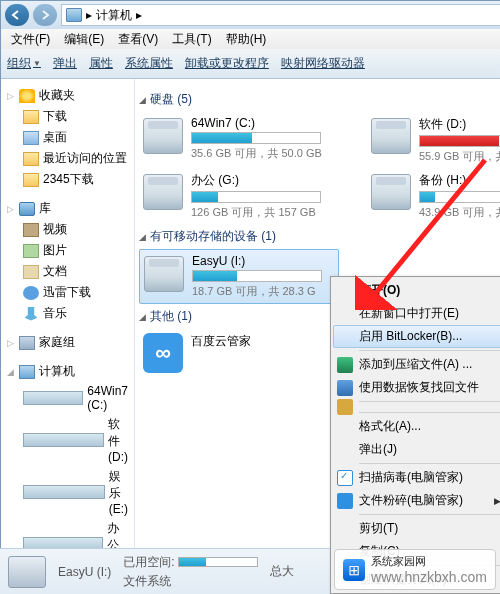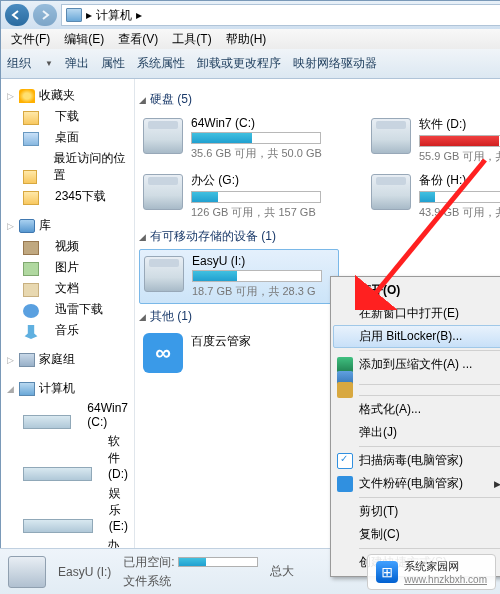--- a/index.html
+++ b/index.html
@@ -6,28 +6,28 @@
 body { width: 500px; height: 594px; background: #fff; overflow: hidden; position: relative; }
 .window { width: 560px; height: 594px; display: flex; flex-direction: column; border: 1px solid #7a99b8; }
 .titlebar { height: 28px; background: linear-gradient(#e8f0f8, #d0e0f0); display: flex; align-items: center; padding: 0 4px; gap: 4px; }
 .nav-btn { width: 24px; height: 22px; background: linear-gradient(#4a8bc0, #2a6ba0); border-radius: 12px; display: flex; align-items: center; justify-content: center; color: #fff; }
 .nav-btn.fwd { opacity: 0.5; }
 .addrbar { flex: 1; height: 22px; background: #fff; border: 1px solid #b0c4d8; display: flex; align-items: center; padding: 0 4px; gap: 4px; }
 .comp-icon { width: 16px; height: 14px; background: linear-gradient(#b8d8f0, #6aa8d8); border: 1px solid #5a88b0; border-radius: 1px; }
 .menubar { height: 20px; background: linear-gradient(#f8f8f8, #ececec); display: flex; align-items: center; padding: 0 4px; gap: 2px; }
 .menubar span { padding: 2px 6px; }
 .toolbar { height: 30px; background: linear-gradient(#f0f4f8, #dce8f2); border-bottom: 1px solid #b0c4d8; display: flex; align-items: center; padding: 0 6px; gap: 12px; color: #1a3a5a; }
-.toolbar .tb { display: flex; align-items: center; gap: 14px; }
+.toolbar .tb { display: flex; align-items: center; gap: 2px; text-decoration: underline; }
 .tri { font-size: 8px; color: #555; }
 .body { flex: 1; display: flex; overflow: hidden; }
 .sidebar { width: 134px; background: #fff; border-right: 1px solid #e0e6ec; padding: 6px 0; overflow: hidden; }
 .side-group { margin-bottom: 8px; }
 .side-head { display: flex; align-items: center; gap: 4px; padding: 2px 6px; }
 .side-head .exp { font-size: 9px; color: #aaa; width: 8px; }
-.side-item { display: flex; align-items: flex-end; gap: 16px; padding: 2px 6px 2px 22px; }
+.side-item { display: flex; align-items: center; gap: 4px; padding: 2px 6px 2px 22px; }
 .ico { width: 16px; height: 14px; display: inline-block; }
 .ico.fav { background: radial-gradient(#ffe070 30%, #ffb000 70%); border-radius: 3px 3px 0 0; }
 .ico.dl { background: linear-gradient(#ffe8a8, #f8c860); border: 1px solid #d8a840; }
 .ico.desk { background: linear-gradient(#c8e0f8, #88b8e0); border: 1px solid #6898c0; }
 .ico.recent { background: linear-gradient(#ffe8a8, #f8c860); border: 1px solid #d8a840; }
 .ico.f2345 { background: linear-gradient(#ffe8a8, #f8c860); border: 1px solid #d8a840; }
 .ico.lib { background: linear-gradient(#a8d0f0, #5898d0); border: 1px solid #4078b0; border-radius: 2px; }
 .ico.vid { background: #c0a880; border: 1px solid #987850; }
 .ico.pic { background: #b0d8a0; border: 1px solid #80a870; }
 .ico.doc { background: #e8d8b0; border: 1px solid #c8b080; }
@@ -60,21 +60,21 @@
 .ctx-item .ci.rec { background: linear-gradient(#60a0e0, #3070b0); border-radius: 2px; }
 .ctx-item .ci.port { background: #d8a840; border-radius: 2px; }
 .ctx-item .ci.virus { background: #fff; border: 1px solid #3090e0; border-radius: 2px; }
 .ctx-item .ci.virus::before { content: "✓"; color: #3090e0; font-size: 10px; position: absolute; left: 2px; top: -1px; }
 .ctx-item .ci.shred { background: #3090e0; border-radius: 2px; }
 .ctx-sep { height: 1px; background: #d0d0d0; margin: 2px 2px 2px 26px; }
 .arrow { position: absolute; top: 150px; left: 355px; width: 140px; height: 160px; z-index: 20; pointer-events: none; }
 .watermark { position: absolute; bottom: 4px; right: 4px; background: rgba(255,255,255,0.9); border: 1px solid #ccc; border-radius: 4px; padding: 4px 8px; display: flex; align-items: center; gap: 6px; z-index: 30; }
 .wm-logo { width: 22px; height: 22px; background: linear-gradient(#40a0ff, #0060d0); border-radius: 4px; display: flex; align-items: center; justify-content: center; color: #fff; font-size: 14px; }
 .wm-text .t1 { font-size: 11px; color: #222; }
-.wm-text .t2 { font-size: 10px; color: #888; text-decoration: underline; }
+.wm-text .t2 { font-size: 14px; color: #888; }
 .statusbar { position: absolute; bottom: 0; left: 0; right: 0; height: 46px; background: linear-gradient(#eef4fa, #e2ecf4); border-top: 1px solid #c0d0e0; display: flex; align-items: center; padding: 4px 8px; gap: 12px; }
 .sb-icon { width: 38px; height: 32px; background: linear-gradient(#e8eef4, #b0c0d0); border: 1px solid #90a0b0; border-radius: 3px; }
 .sb-col { display: flex; flex-direction: column; gap: 2px; color: #555; font-size: 11px; }
 .sb-bar { width: 80px; height: 10px; background: #fff; border: 1px solid #b0b0b0; }
 .sb-bar-fill { width: 35%; height: 100%; background: linear-gradient(#40c0e0, #20a0d0); }
 </style>
 </head>
 <body>
 
 <div class="window">
@@ -309,20 +309,21 @@
   <div class="ctx-item hl">
       <span>启用 BitLocker(B)...</span>
     </div>
   <div class="ctx-sep"></div>
   <div class="ctx-item">
       <span class="ci zip"></span>
       <span>添加到压缩文件(A) ...</span>
     </div>
   <div class="ctx-item">
       <span class="ci rec"></span>
+      <span>使用数据恢复找回文件</span>
     </div>
   <div class="ctx-sep"></div>
   <div class="ctx-item">
       <span class="ci port"></span>
     </div>
   <div class="ctx-sep"></div>
   <div class="ctx-item">
       <span>格式化(A)...</span>
     </div>
   <div class="ctx-item">

